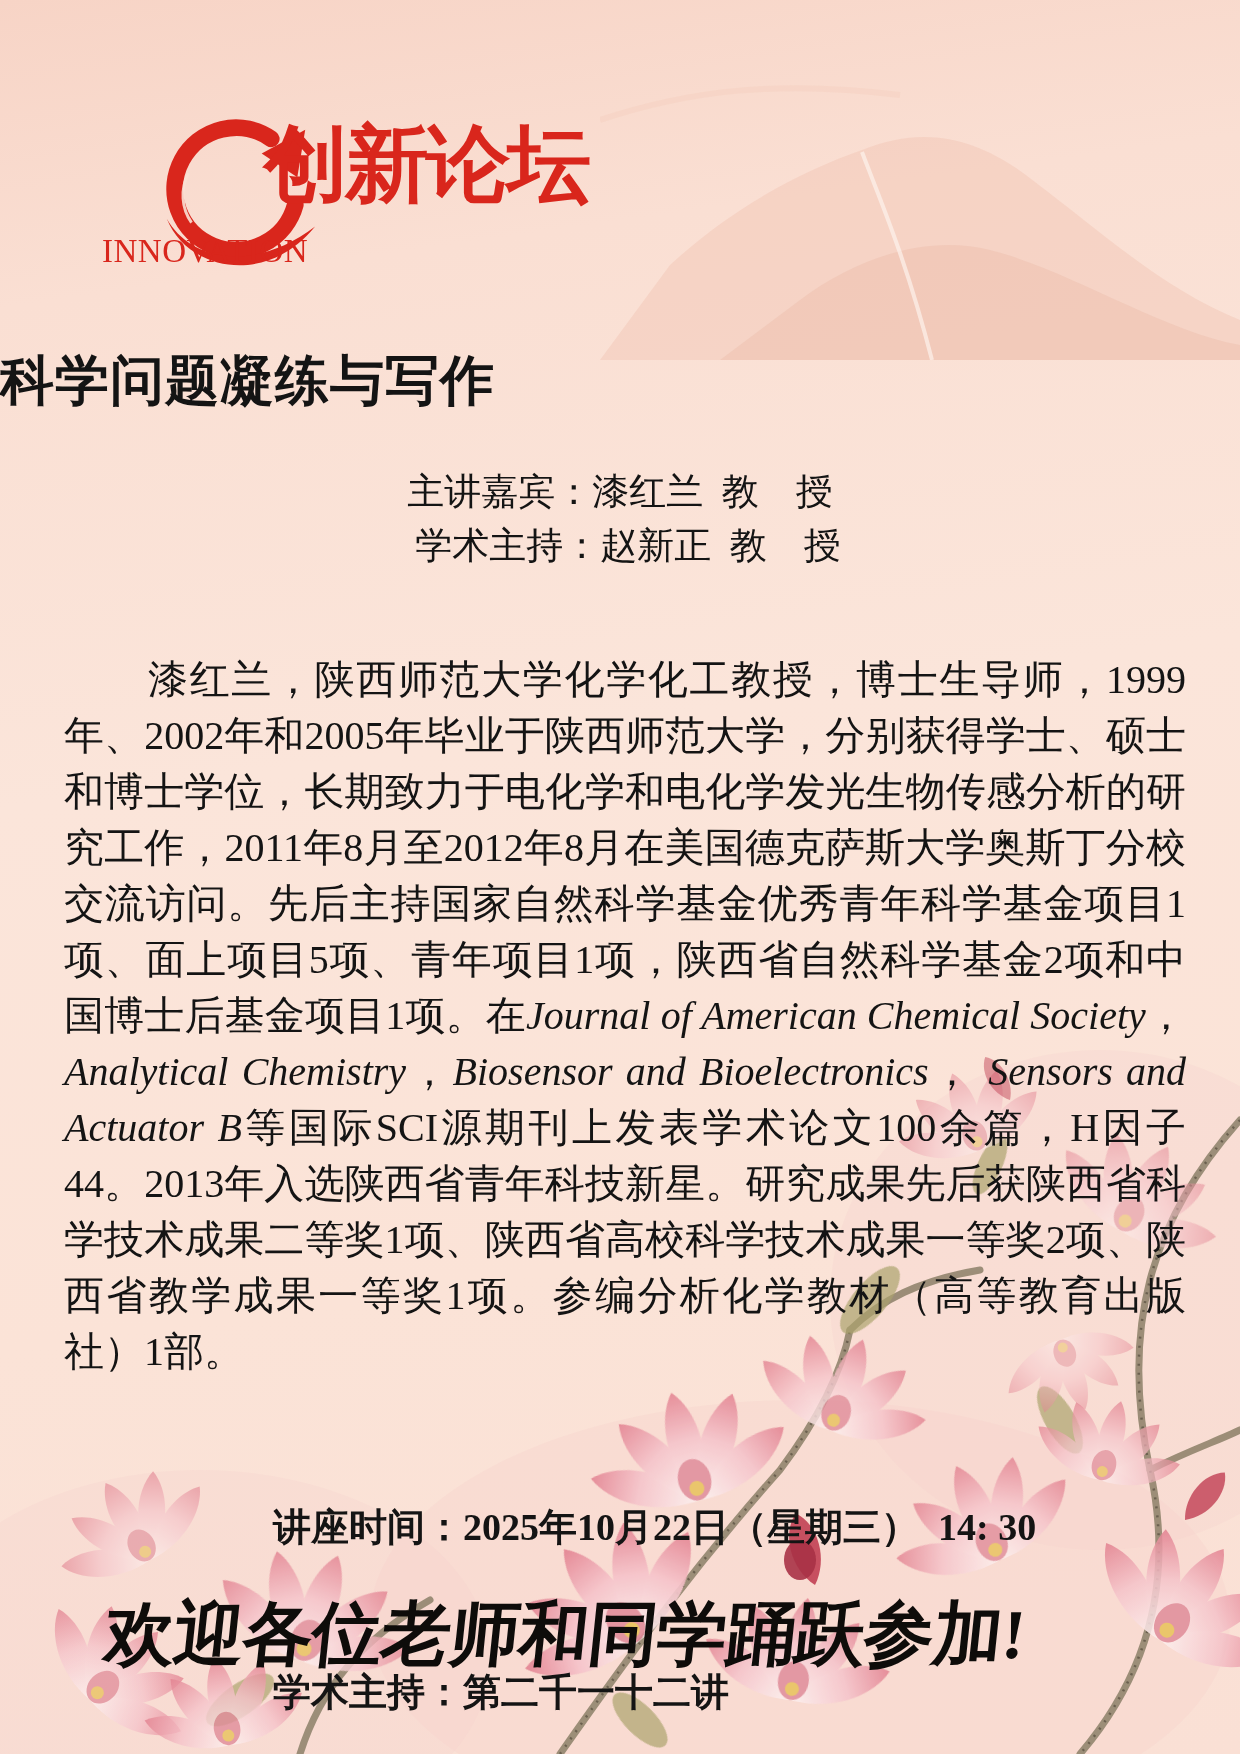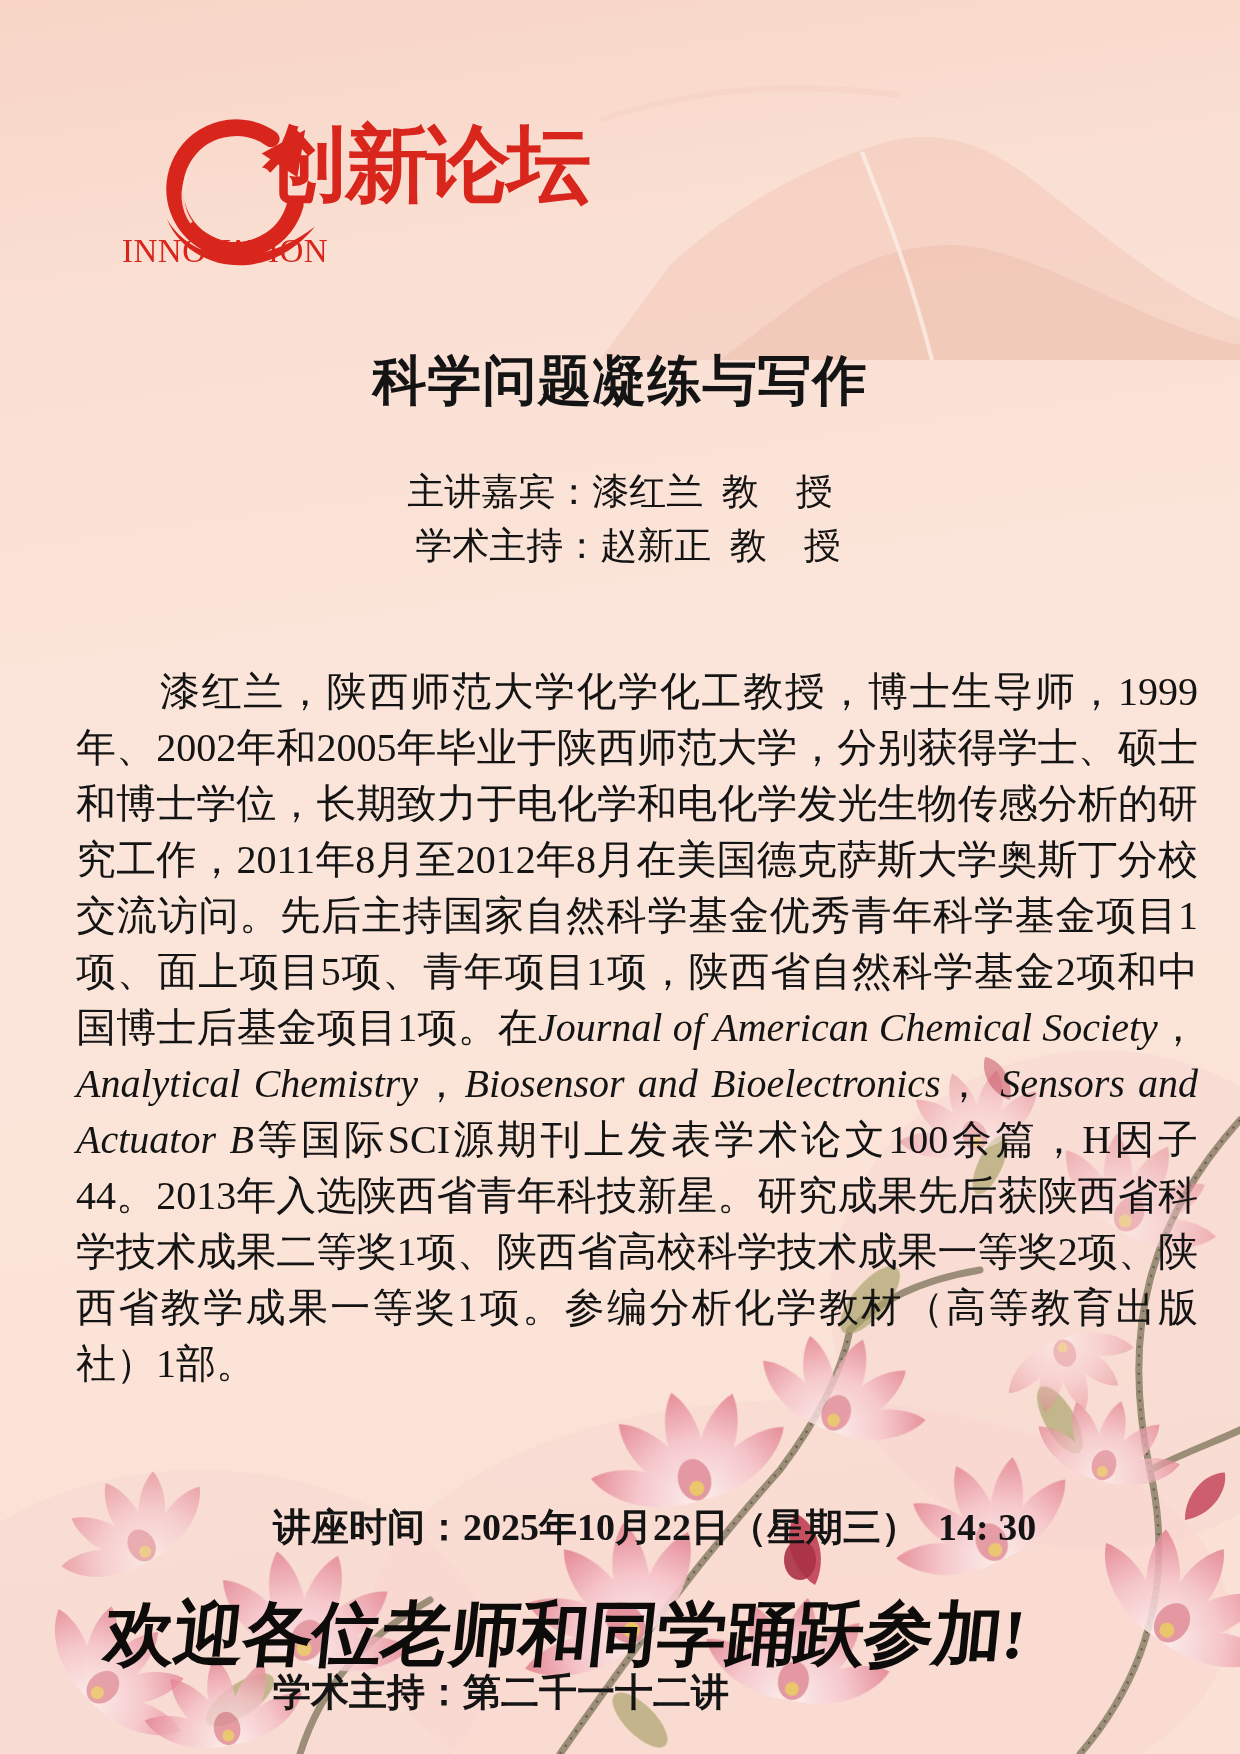--- a/index.html
+++ b/index.html
@@ -24,35 +24,33 @@
   .lecture-no{
     left:622px;top:180px;
     font-family:"Liberation Sans", sans-serif;
     font-size:52px;font-weight:800;line-height:1;
     color:#d9261c;
   }
   .innovation{
     left:102px;top:233px;
     font-size:33px;letter-spacing:.5px;line-height:1.1;
     color:#d9261c;
-    margin-left:20px;
   }
   .title{
     left:0;right:0;top:350px;margin:0;
-    text-align:center;
     font-size:54px;font-weight:600;letter-spacing:1px;line-height:1.15;
   }
   .speaker-line{
     left:0;right:0;top:470px;
     text-align:center;font-size:37px;font-weight:400;
     white-space:pre;line-height:1.2;
   }
   .host-line{top:524px;padding-left:16px;}
   .bio{
-    left:60px;width:1122px;top:648px;margin:16px;
+    left:60px;width:1122px;top:648px;margin:4px;
     font-size:40px;line-height:56px;
     text-align:justify;text-indent:84px;
   }
   .bio .it{font-style:italic;}
   .details{
     left:273px;top:1390px;
     font-size:38px;font-weight:700;line-height:55px;
     white-space:pre;
   }
   .welcome{

